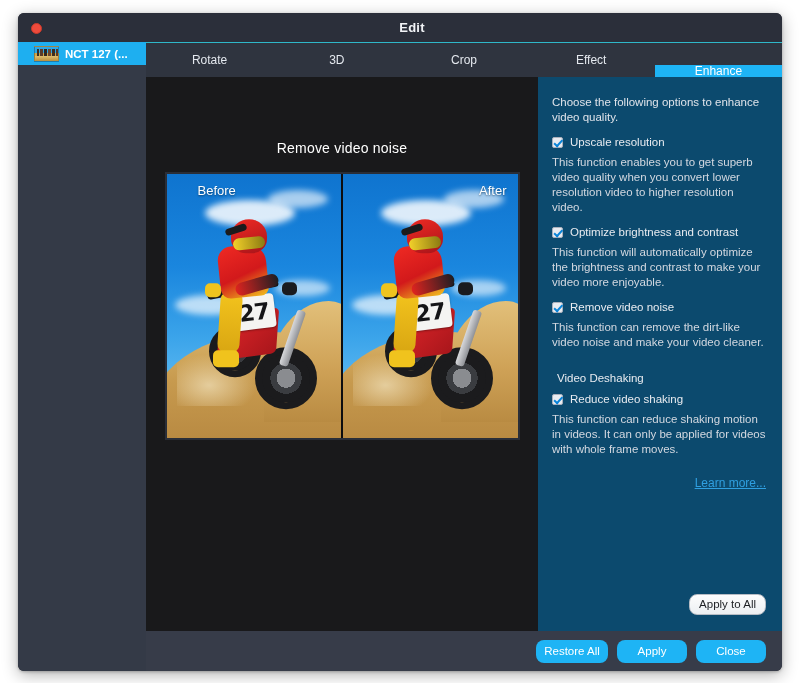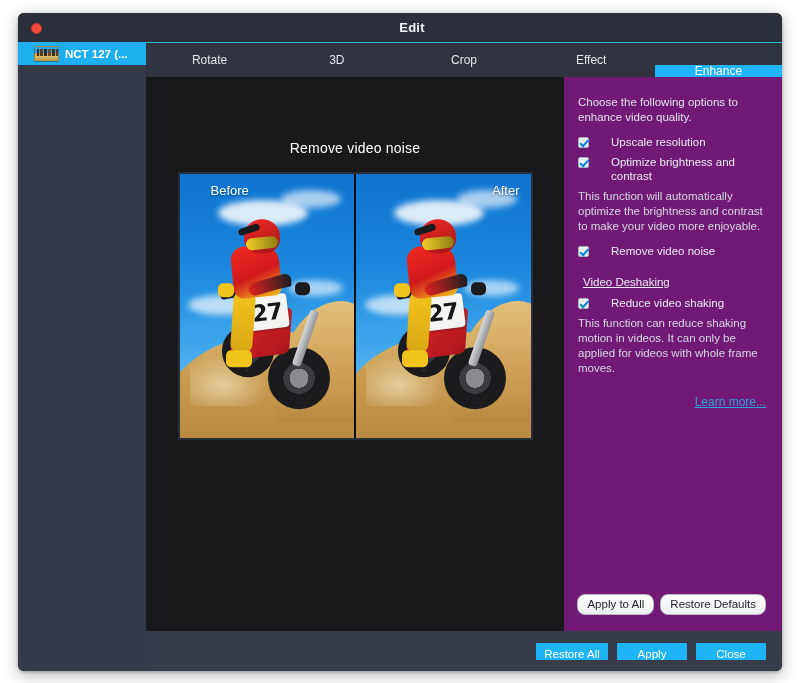--- a/index.html
+++ b/index.html
@@ -348,38 +348,38 @@
     color: #ffffff;
     font-size: 13px;
     text-shadow: 0 1px 2px rgba(0,0,0,.45);
     z-index: 5;
   }
   .label-before { left: 11px; padding-left: 20px; }
   .label-after { right: 11px; }
 
   
   .options {
-    width: 218px;
+    width: 244px;
     flex: none;
-    background: #701a75;
+    background: #0c4a6e;
     padding: 18px 16px 0 14px;
     display: flex;
     flex-direction: column;
     position: relative;
   }
   .opt-intro {
     color: #dfe3ea;
     font-size: 11.5px;
     line-height: 15px;
     margin-bottom: 10px;
   }
   .opt-row {
     display: flex;
     align-items: flex-start;
-    gap: 22px;
+    gap: 7px;
     margin-bottom: 6px;
   }
   .cb {
     width: 11px; height: 11px;
     flex: none;
     margin-top: 2px;
     background: #e9ecf1;
     border: 1px solid #aab0bb;
     border-radius: 2px;
     position: relative;
@@ -401,21 +401,20 @@
   .opt-desc {
     color: #d3d8e0;
     font-size: 11.5px;
     line-height: 15px;
     margin-bottom: 10px;
   }
   .section-head {
     color: #e8ebf0;
     font-size: 11.5px;
     margin: 12px 0 8px 5px;
-    text-decoration: underline;
   }
   .learn-wrap {
     text-align: right;
     margin-top: 6px;
   }
   .learn-link {
     color: #2f9fe0;
     font-size: 12px;
     text-decoration: underline;
     cursor: pointer;
@@ -445,24 +444,24 @@
     display: flex;
     align-items: center;
     justify-content: flex-end;
     gap: 9px;
     padding-right: 16px;
     flex: none;
   }
   .btn-blue {
     background: #1eb4f5;
     border: none;
-    border-radius: 1px;
+    border-radius: 8px;
     color: #ffffff;
     font-size: 11.5px;
-    padding: 5px 0 0;
+    padding: 5px 0 6px;
     width: 70px;
     text-align: center;
     cursor: default;
     white-space: nowrap;
   }
   .btn-blue.wide { width: 72px; }
 </style>
 </head>
 <body>
 
@@ -567,47 +566,48 @@
         </div>
 
         <div class="options">
 
           <div class="opt-intro">Choose the following options to enhance video quality.</div>
 
           <div class="opt-row">
             <div class="cb checked"></div>
             <div class="opt-label">Upscale resolution</div>
           </div>
+          <div class="opt-desc">This function enables you to get superb video quality when you convert lower resolution video to higher resolution video.</div>
 
           <div class="opt-row">
             <div class="cb checked"></div>
             <div class="opt-label">Optimize brightness and contrast</div>
           </div>
           <div class="opt-desc">This function will automatically optimize the brightness and contrast to make your video more enjoyable.</div>
 
           <div class="opt-row">
             <div class="cb checked"></div>
             <div class="opt-label">Remove video noise</div>
           </div>
+          <div class="opt-desc">This function can remove the dirt-like video noise and make your video cleaner.</div>
 
           <div class="section-head">Video Deshaking</div>
 
           <div class="opt-row">
             <div class="cb checked"></div>
             <div class="opt-label">Reduce video shaking</div>
           </div>
           <div class="opt-desc">This function can reduce shaking motion in videos. It can only be applied for videos with whole frame moves.</div>
 
           <div class="learn-wrap">
             <span class="learn-link">Learn more...</span>
           </div>
 
           <div class="opt-actions">
             <button class="btn-light">Apply to All</button>
-            <button class="btn-light">Restore Defaults</button>
           </div>
 
         </div>
 
       </div>
 
       <div class="bottombar">
         <button class="btn-blue wide">Restore All</button>
         <button class="btn-blue">Apply</button>
         <button class="btn-blue">Close</button>

